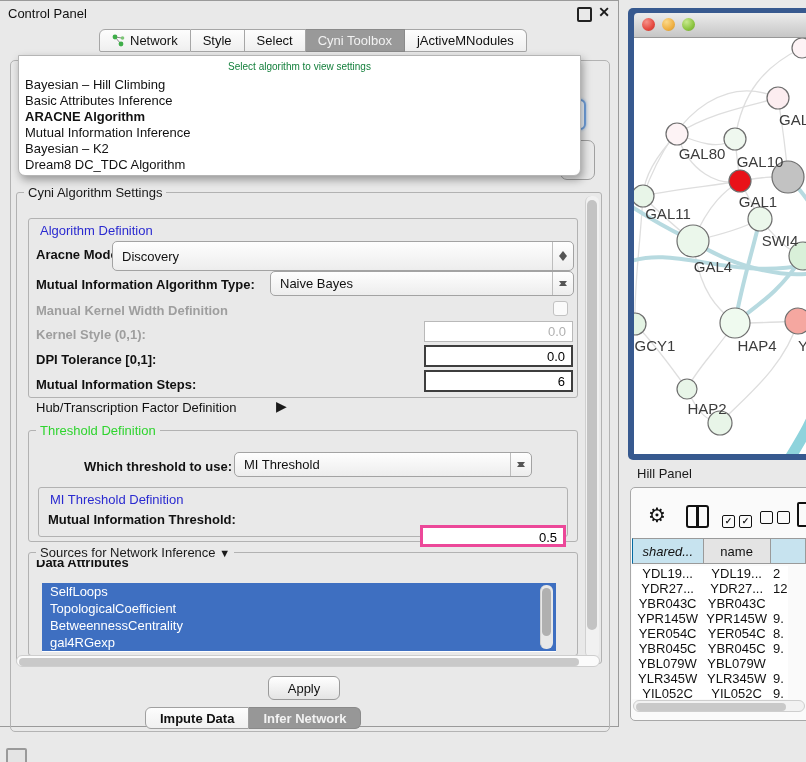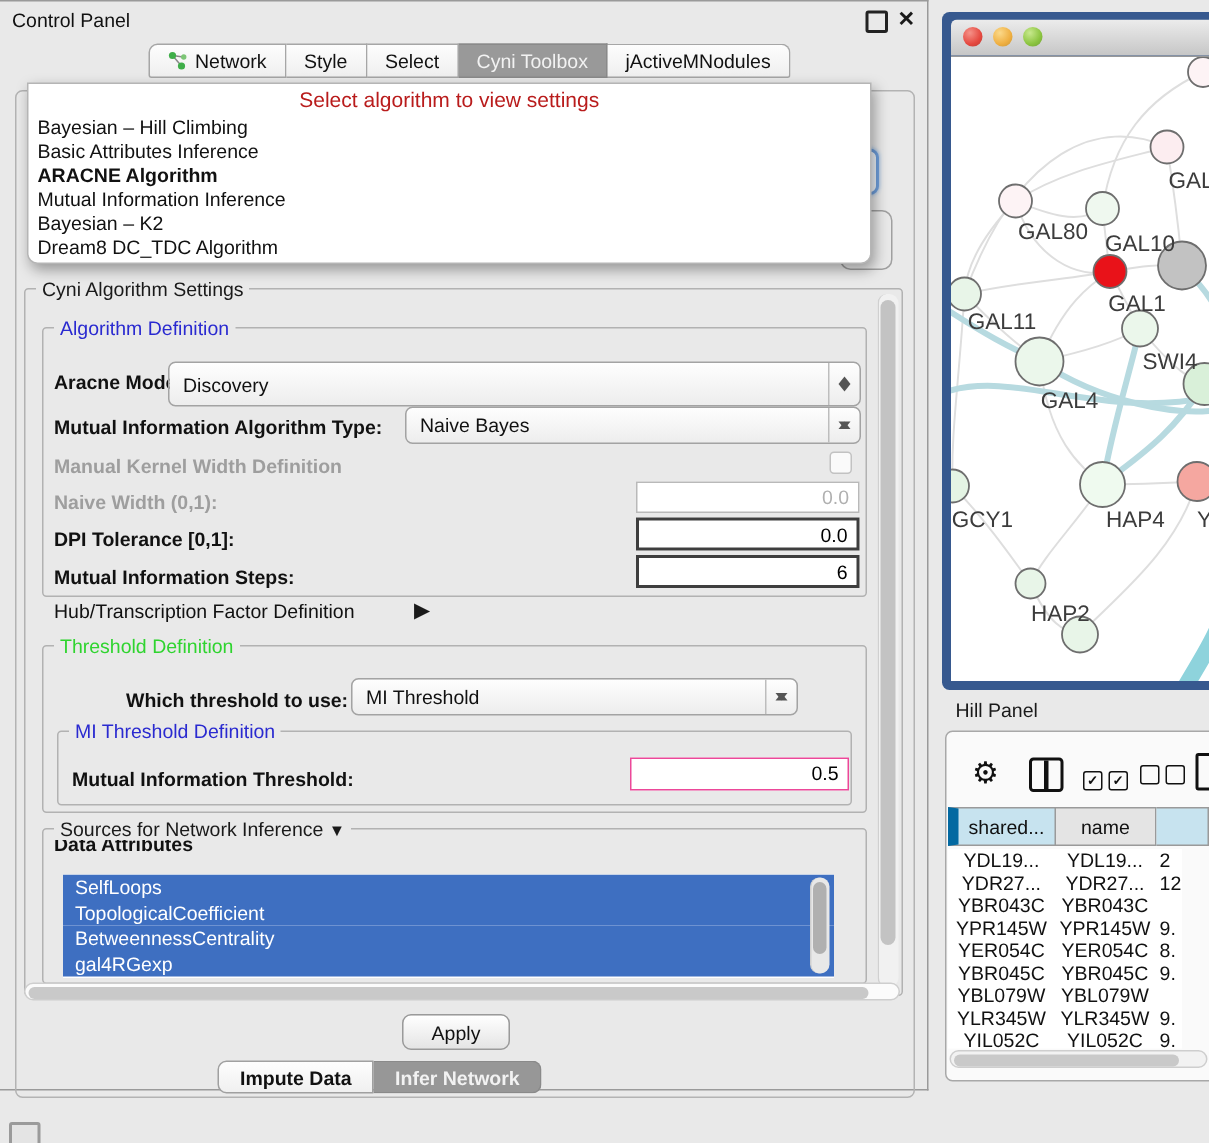--- a/index.html
+++ b/index.html
@@ -17,49 +17,49 @@
        background:linear-gradient(#fdfdfd,#efefef);border:1px solid #a6a6a6;border-left:none;
        box-sizing:border-box;height:23px;color:#111;}
   .tab:first-child{border-left:1px solid #a6a6a6;border-top-left-radius:6px;border-bottom-left-radius:2px;}
   .tab:last-child{border-top-right-radius:6px;border-bottom-right-radius:2px;}
   .tab.sel{background:#999;color:#f2f2f2;border-color:#8a8a8a;}
   
   .main-panel{left:10px;top:60px;width:598px;height:670px;border:1px solid #b3b3b3;border-radius:5px;}
   
   .popup{left:18px;top:55px;width:561px;height:119px;background:#fff;border:1px solid #b5b5b5;
          border-radius:0 0 7px 7px;box-shadow:2px 4px 9px rgba(0,0,0,.35);z-index:30;}
-  .popup .hint{height:21px;line-height:21px;text-align:center;color:#b91c1c;font-size:14px;}
+  .popup .hint{height:21px;line-height:21px;text-align:center;color:#15803d;font-size:10px;}
   .popup .item{height:16px;line-height:16px;padding-left:6px;font-size:13px;color:#111;white-space:nowrap;}
   .popup .item.bold{font-weight:bold;}
   
   .combo-remnant{left:548px;top:99px;width:34px;height:27px;background:#eef4fb;border:2px solid #6f9fdc;
                  border-radius:6px;box-shadow:0 0 3px #86b2e4;z-index:5;}
   .box-remnant{left:560px;top:140px;width:33px;height:38px;border:1px solid #a0a0a0;border-radius:7px;z-index:5;}
   
   .group{border:1px solid #b2b2b2;border-radius:3px;}
   .gtitle{font-size:13px;background:#e9e9e9;padding:0 4px;z-index:2;white-space:nowrap;}
-  .blue{color:#2a2ad0;}
+  .blue{color:#2a2ad0;margin-top:12px;}
   .green{color:#2fd42f;}
   .lbl{font-size:13px;font-weight:bold;color:#111;white-space:nowrap;}
   .lbl.dis{color:#9e9e9e;}
   .plain{font-size:13px;color:#111;white-space:nowrap;}
   
   .combo{background:linear-gradient(#fefefe,#ededed);border:1px solid #a3a3a3;border-radius:5px;
          font-size:13px;display:flex;align-items:center;box-sizing:border-box;}
   .combo .cv{flex:1;padding-left:9px;color:#111;}
   .combo .cb{width:20px;align-self:stretch;border-left:1px solid #bdbdbd;position:relative;}
   .combo .cb::before{content:"";position:absolute;left:6px;top:5px;border:4px solid transparent;
         border-bottom:5px solid #555;}
   .combo .cb::after{content:"";position:absolute;left:6px;bottom:5px;border:4px solid transparent;
         border-top:5px solid #555;}
   
   .field{background:#fff;box-sizing:border-box;font-size:13px;text-align:right;padding:2px 6px 0 0;}
   .f-dis{border:1px solid #b9b9b9;color:#b0b0b0;}
   .f-act{border:2px solid #3e3e3e;color:#000;}
-  .f-norm{border:1px solid #ec4899;color:#000;}
+  .f-norm{border:3px solid #ec4899;color:#000;margin-top:20px;}
   .checkbox{width:13px;height:13px;border:1px solid #c2c2c2;border-radius:3px;background:#fafafa;}
   
   .attr-list{background:#fff;overflow:hidden;}
   .attr-item{height:17px;line-height:17px;padding-left:8px;font-size:13px;background:#3e6fc1;color:#fff;white-space:nowrap;}
   
   .vtrack{background:#f1f1f1;border-left:1px solid #d0d0d0;border-radius:6px;}
   .vthumb{background:#c3c3c3;border-radius:5px;}
   .htrack{background:#fbfbfb;border:1px solid #cecece;border-radius:6px;box-sizing:border-box;}
   .hthumb{background:#c9c9c9;border-radius:5px;}
   
@@ -161,21 +161,21 @@
 
 <div class="abs lbl" style="left:36px;top:277px;">Mutual Information Algorithm Type:</div>
 <div class="abs combo" style="left:270px;top:271px;width:304px;height:25px;">
   <span class="cv">Naive Bayes</span>
   <span class="cb"></span>
 </div>
 
 <div class="abs lbl dis" style="left:36px;top:303px;">Manual Kernel Width Definition</div>
 <div class="abs checkbox" style="left:553px;top:301px;"></div>
 
-<div class="abs lbl dis" style="left:36px;top:327px;">Naive Width (0,1):</div>
+<div class="abs lbl dis" style="left:36px;top:327px;">Kernel Style (0,1):</div>
 <div class="abs field f-dis" style="left:424px;top:321px;width:149px;height:21px;">0.0</div>
 
 <div class="abs lbl" style="left:36px;top:352px;">DPI Tolerance [0,1]:</div>
 <div class="abs field f-act" style="left:424px;top:345px;width:149px;height:22px;">0.0</div>
 
 <div class="abs lbl" style="left:36px;top:377px;">Mutual Information Steps:</div>
 <div class="abs field f-act" style="left:424px;top:370px;width:149px;height:22px;">6</div>
 
 <div class="abs plain" style="left:36px;top:400px;">Hub/Transcription Factor Definition</div>
 <div class="abs" style="left:276px;top:398px;font-size:14px;">▶</div>
@@ -306,21 +306,21 @@
 <div class="abs colsplit" style="left:686px;top:505px;"></div>
 <div class="abs" style="left:722px;top:510px;">
   <span class="cbx">✓</span><span class="cbx">✓</span>
 </div>
 <div class="abs" style="left:760px;top:510px;">
   <span class="cbx"></span><span class="cbx"></span>
 </div>
 <div class="abs fileic" style="left:797px;top:502px;"></div>
 
 <div class="abs" style="left:632px;top:538px;width:174px;display:flex;">
-  <div class="th" style="width:81px;background:#c7e3ef;border-left:7px solid #0369a1;">shared...</div>
+  <div class="th" style="width:81px;background:#c7e3ef;border-left:1px solid #0369a1;font-style:italic;">shared...</div>
   <div class="th" style="width:76px;background:#e4e4e4;">name</div>
   <div class="th" style="width:40px;background:#c7e3ef;"></div>
 </div>
 <div class="abs" style="left:632px;top:566px;width:156px;height:133px;background:#fff;overflow:hidden;">
   <div class="trow">
       <div class="tc" style="width:81px;text-align:center;">YDL19...</div>
       <div class="tc" style="width:76px;text-align:center;">YDL19...</div>
       <div class="tc" style="width:17px;padding-left:3px;">2</div>
     </div>
   <div class="trow">

